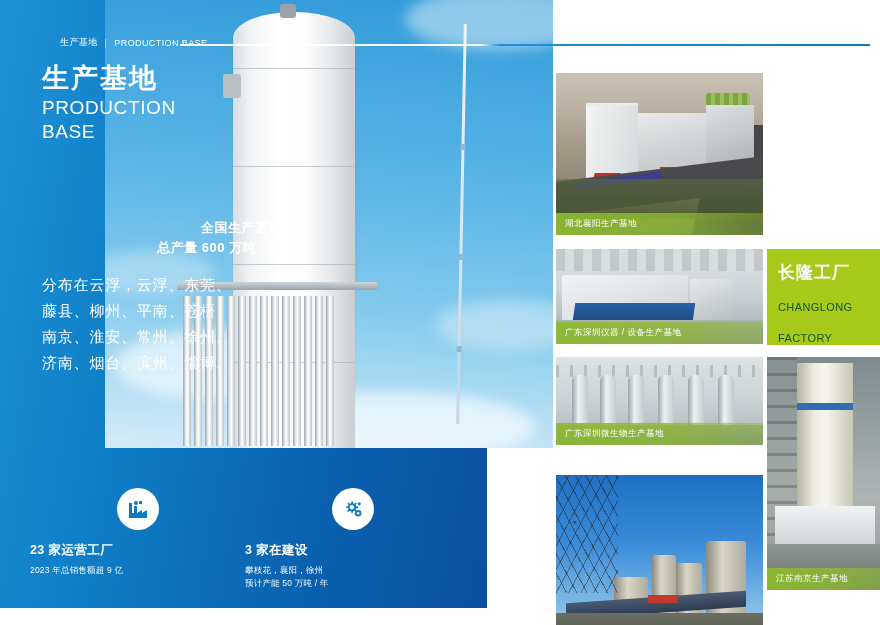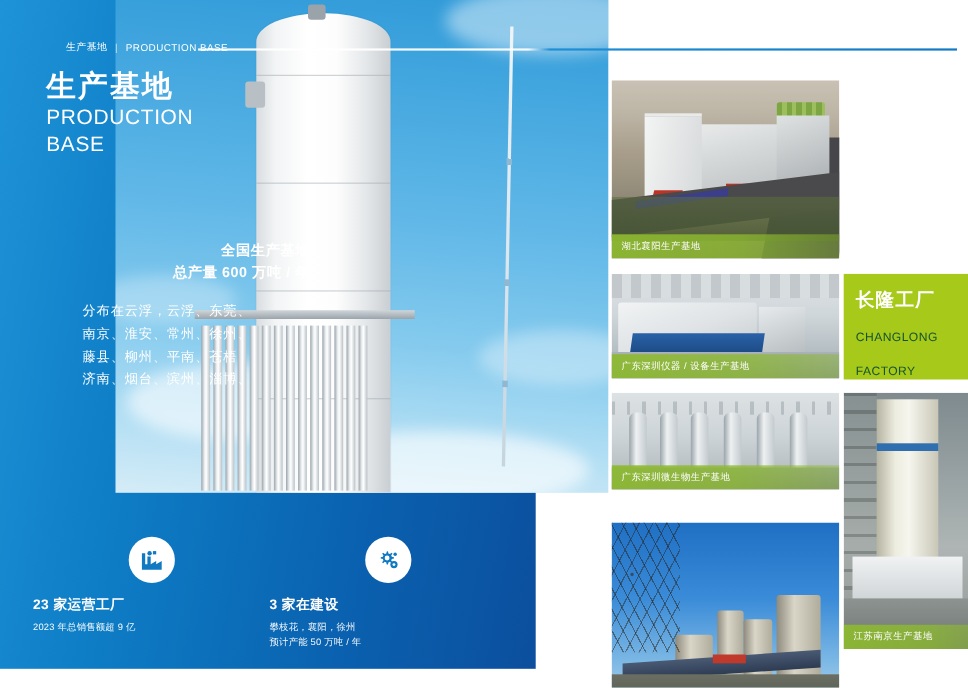--- a/index.html
+++ b/index.html
@@ -175,24 +175,23 @@
   }
   .copy-head {
     font-size: 13px;
     font-weight: bold;
     line-height: 1.55;
     letter-spacing: 0.5px;
     text-align: right;
   }
   .copy-body {
     margin-top: 14px;
-    font-size: 12px;
+    font-size: 15px;
     line-height: 1.72;
     letter-spacing: 0.8px;
-    margin-left: 33px;
   }
 
   
   .stats {
     position: absolute;
     left: 30px; top: 488px;
     width: 430px;
     z-index: 7;
     display: flex;
   }
@@ -492,22 +491,22 @@
     <div class="title-cn">生产基地</div>
     <div class="title-en">PRODUCTION</div>
     <div class="title-en">BASE</div>
   </div>
 
   <div class="copy-block">
     <div class="copy-head">全国生产基地</div>
     <div class="copy-head">总产量 600 万吨 / 年</div>
     <div class="copy-body">
       <div>分布在云浮，云浮、东莞、</div>
+      <div>藤县、柳州、平南、苍梧</div>
       <div>南京、淮安、常州、徐州、</div>
-      <div>藤县、柳州、平南、苍梧</div>
       <div>济南、烟台、滨州、淄博、</div>
     </div>
   </div>
 
   <div class="stats">
 
     <div class="stat">
       <div class="stat-icon">
         <svg width="22" height="20" viewBox="0 0 22 20" aria-hidden="true">
           <path fill="#1179c2" d="M2 19h18v-8l-5 3v-3l-5 3V7H7v7H5V4H2z"></path>

